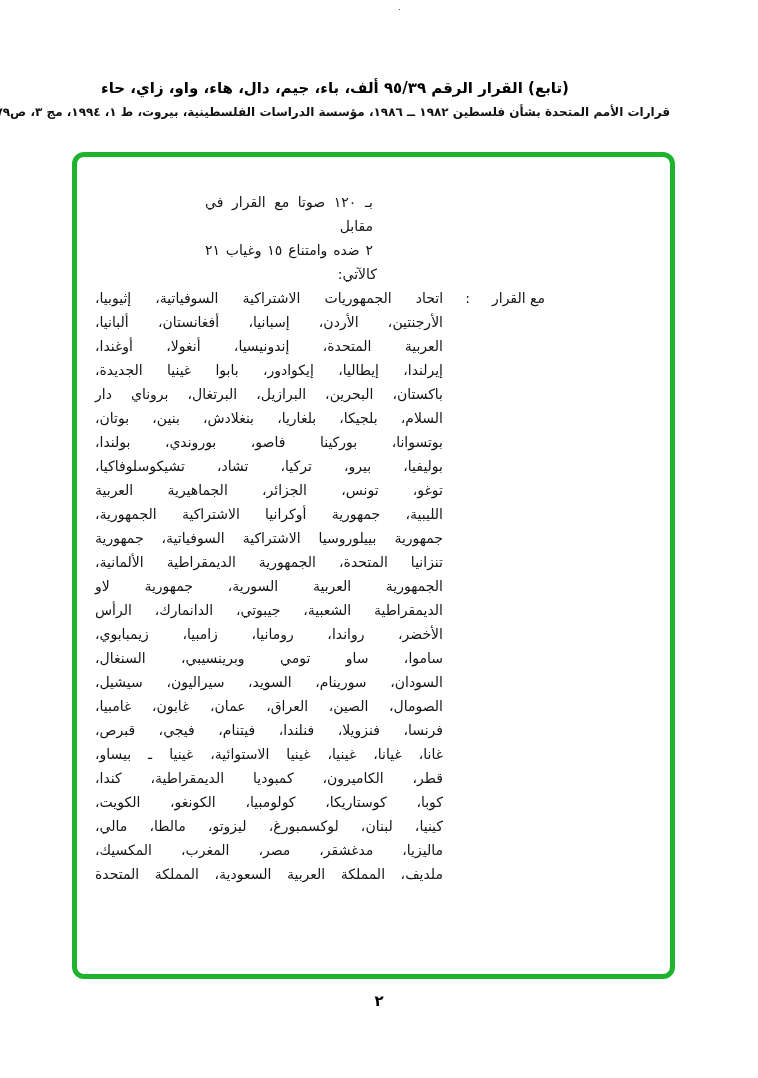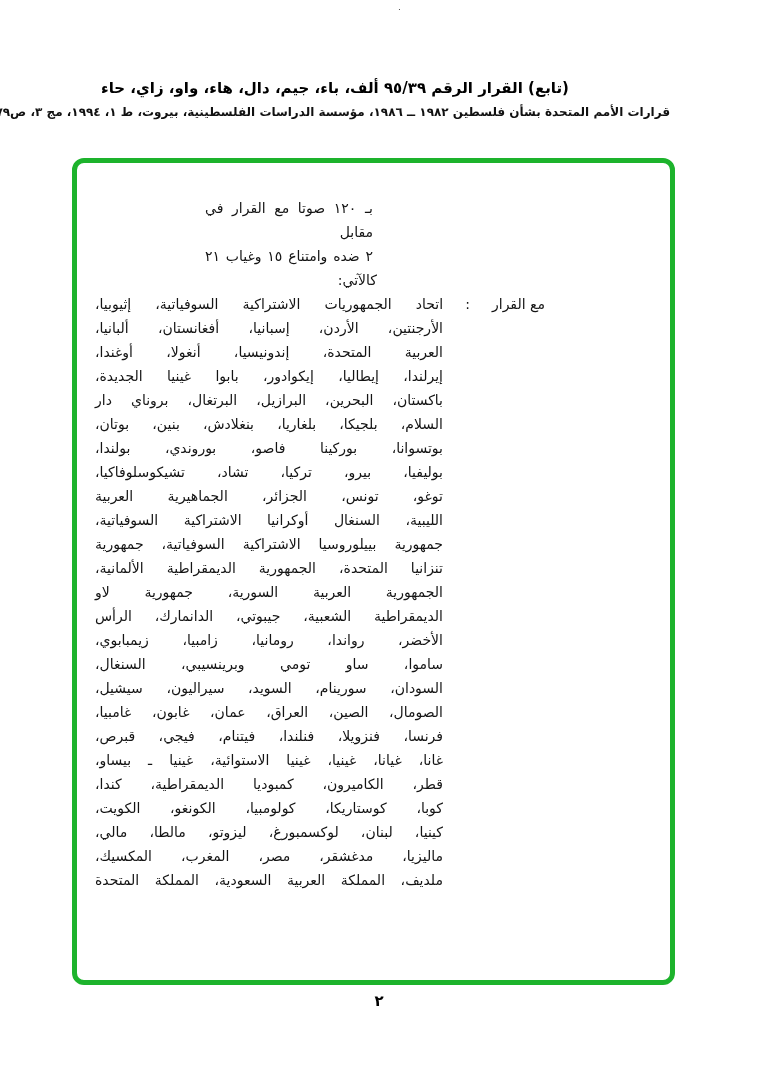--- a/index.html
+++ b/index.html
@@ -14,21 +14,21 @@
     position:absolute;left:0;top:76px;width:670px;text-align:center;direction:rtl;
   }
   .doc-title{
     font-size:15px;font-weight:bold;color:#000;line-height:24px;
   }
   .doc-source{
     margin-top:4px;font-size:12px;font-weight:bold;color:#111;line-height:16px;
     white-space:nowrap;
   }
   .vote-box{
-    position:absolute;left:72px;top:158px;width:593px;height:817px;
+    position:absolute;left:72px;top:152px;width:593px;height:817px;
     border:5px solid #1db32c;border-radius:12px;background:#fff;
   }
   .box-content{
     position:absolute;top:33px;right:125px;width:450px;direction:rtl;
     font-size:14px;line-height:24px;color:#141414;
   }
   .stats-line{
     width:168px;margin-right:172px;
     text-align:justify;text-align-last:justify;
   }
@@ -73,21 +73,21 @@
       <span class="rest">اتحاد الجمهوريات الاشتراكية السوفياتية، إثيوبيا،</span>
     </div>
     <div class="country-line">الأرجنتين، الأردن، إسبانيا، أفغانستان، ألبانيا،</div>
     <div class="country-line">العربية المتحدة، إندونيسيا، أنغولا، أوغندا،</div>
     <div class="country-line">إيرلندا، إيطاليا، إيكوادور، بابوا غينيا الجديدة،</div>
     <div class="country-line">باكستان، البحرين، البرازيل، البرتغال، بروناي دار</div>
     <div class="country-line">السلام، بلجيكا، بلغاريا، بنغلادش، بنين، بوتان،</div>
     <div class="country-line">بوتسوانا، بوركينا فاصو، بوروندي، بولندا،</div>
     <div class="country-line">بوليفيا، بيرو، تركيا، تشاد، تشيكوسلوفاكيا،</div>
     <div class="country-line">توغو، تونس، الجزائر، الجماهيرية العربية</div>
-    <div class="country-line">الليبية، السنغال أوكرانيا الاشتراكية السوفياتية،</div>
+    <div class="country-line">الليبية، جمهورية أوكرانيا الاشتراكية الجمهورية،</div>
     <div class="country-line">جمهورية بييلوروسيا الاشتراكية السوفياتية، جمهورية</div>
     <div class="country-line">تنزانيا المتحدة، الجمهورية الديمقراطية الألمانية،</div>
     <div class="country-line">الجمهورية العربية السورية، جمهورية لاو</div>
     <div class="country-line">الديمقراطية الشعبية، جيبوتي، الدانمارك، الرأس</div>
     <div class="country-line">الأخضر، رواندا، رومانيا، زامبيا، زيمبابوي،</div>
     <div class="country-line">ساموا، ساو تومي وبرينسيبي، السنغال،</div>
     <div class="country-line">السودان، سورينام، السويد، سيراليون، سيشيل،</div>
     <div class="country-line">الصومال، الصين، العراق، عمان، غابون، غامبيا،</div>
     <div class="country-line">فرنسا، فنزويلا، فنلندا، فيتنام، فيجي، قبرص،</div>
     <div class="country-line">غانا، غيانا، غينيا، غينيا الاستوائية، غينيا ـ بيساو،</div>

